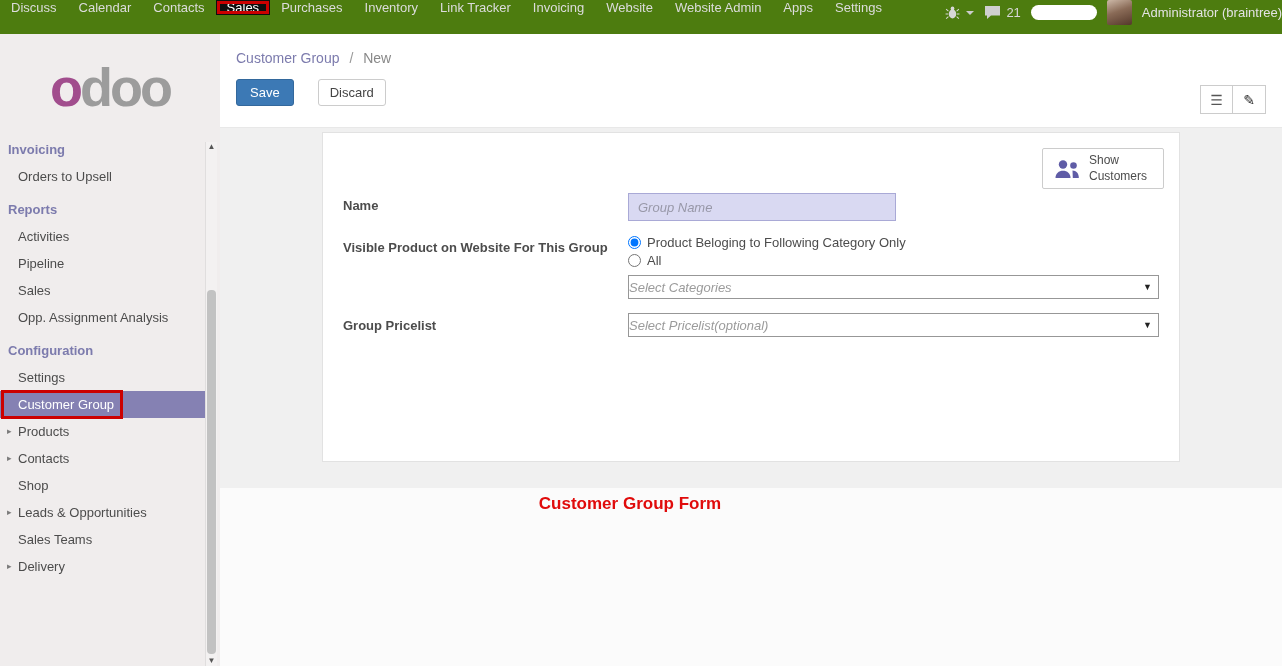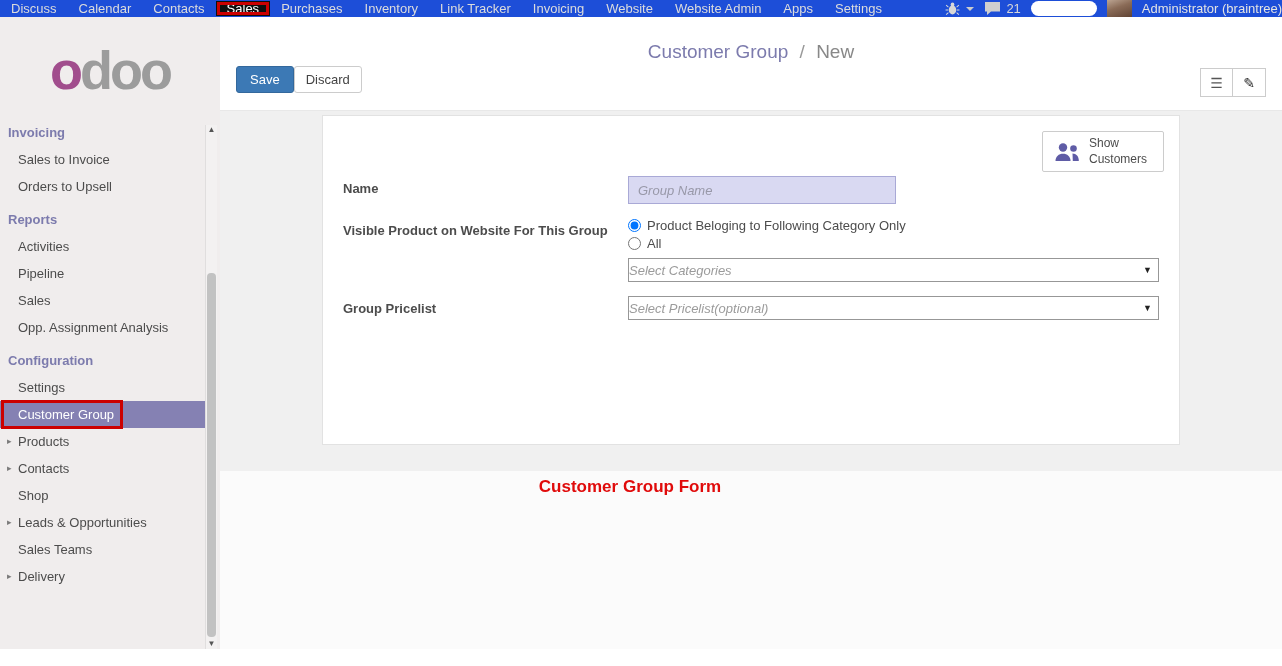--- a/index.html
+++ b/index.html
@@ -3,21 +3,21 @@
 <meta charset="utf-8">
 <style>
   * { box-sizing: border-box; }
   html,body { margin:0; padding:0; }
   body {
     width:1282px; height:666px; overflow:hidden;
     font-family:"Liberation Sans", sans-serif;
     background:#fff;
   }
   
-  .topbar { height:17px; background:#1d4ed8; display:flex; align-items:center; color:#dcdcdc; }
+  .topbar { height:34px; background:#4d7c0f; display:flex; align-items:flex-start; color:#dcdcdc; }
   .menu { display:flex; }
   .menu-item { display:flex; align-items:center; padding:0 11px; font-size:13px; color:#dcdcdc; text-decoration:none; cursor:pointer; position:relative; white-space:nowrap; }
   .menu-item.active { background:#0f0f0f; color:#fff; }
   .ann-box { position:absolute; inset:1px; border:3px solid #cc0000; pointer-events:none; }
   .topbar-right { margin-left:auto; display:flex; align-items:center; gap:10px; }
   .tb-caret { width:0; height:0; border-left:4px solid transparent; border-right:4px solid transparent; border-top:4px solid #ccc; margin-left:-4px; cursor:pointer; }
   .msg-count { font-size:13px; color:#d8d8d8; margin-left:-5px; }
   .pill { width:66px; height:15px; background:#fff; border-radius:8px; display:inline-block; cursor:pointer; }
   .avatar { width:25px; height:25px; border-radius:2px; background:linear-gradient(160deg,#cdb9a8 0%,#8a6b57 45%,#54382a 100%); display:inline-block; cursor:pointer; }
   .user-name { font-size:13px; color:#e3e3e3; cursor:pointer; white-space:nowrap; }
@@ -37,25 +37,25 @@
   .ann-side { position:absolute; left:1px; top:-1px; width:122px; height:calc(100% + 2px); border:3px solid #cc0000; pointer-events:none; }
   .side-scrollbar { position:absolute; top:108px; bottom:0; right:3px; width:12px; background:#f3f1f1; border-left:1px solid #e0dede; }
   .scroll-arrow { position:absolute; left:0; width:100%; text-align:center; font-size:8px; color:#555; height:10px; line-height:10px; cursor:pointer; }
   .scroll-arrow.up { top:0; }
   .scroll-arrow.down { bottom:0; }
   .scroll-thumb { position:absolute; left:1px; width:9px; top:148px; bottom:12px; background:#c2c2c2; border-radius:4px; cursor:grab; }
 
   
   .main { flex:1; display:flex; flex-direction:column; background:#fff; min-width:0; }
   .control-panel { background:#fff; height:94px; position:relative; padding:10px 16px 0; border-bottom:1px solid #e8e8e8; }
-  .breadcrumb { font-size:19px; margin-top:14px;text-align:center; }
+  .breadcrumb { font-size:14px; margin-top:6px; }
   .bc-parent { color:#7c7bad; text-decoration:none; cursor:pointer; }
   .bc-sep { color:#999; margin:0 6px; }
   .bc-current { color:#888; }
-  .cp-buttons { margin-top:3px; display:flex; gap:0; }
+  .cp-buttons { margin-top:13px; display:flex; gap:24px; }
   .btn-save { background:#3c79b5; color:#fff; border:1px solid #33689c; border-radius:3px; font-size:13px; padding:5px 13px; cursor:pointer; font-family:inherit; }
   .btn-discard { background:#fff; color:#444; border:1px solid #ccc; border-radius:3px; font-size:13px; padding:5px 11px; cursor:pointer; font-family:inherit; }
   .view-switcher { position:absolute; right:16px; bottom:13px; display:flex; }
   .vs-btn { width:33px; height:29px; border:1px solid #ccc; background:#fff; font-size:14px; color:#555; cursor:pointer; padding:0; font-family:inherit; }
   .vs-btn + .vs-btn { border-left:none; }
   .vs-btn.active { color:#222; }
 
   .content { background:#f0f0f0; height:360px; }
   .card { width:858px; height:330px; margin:0 auto; position:relative; top:4px; background:#fff; border:1px solid #e2e2e2; padding:0 20px; }
   .show-customers { position:absolute; top:15px; right:15px; display:flex; align-items:center; gap:8px; background:#fff; border:1px solid #ccc; border-radius:2px; padding:4px 10px; cursor:pointer; text-align:left; font-family:inherit; }
@@ -119,21 +119,20 @@
     </div>
   </header>
 
   <div class="layout">
 
     <aside class="sidebar">
       <div class="logo"><span class="logo-o">o</span><span>doo</span></div>
 
       <nav class="side-nav">
         <div class="section-title">Invoicing</div>
-        <a class="side-item">Sales to Invoice</a>
         <a class="side-item">Orders to Upsell</a>
 
         <div class="section-title">Reports</div>
         <a class="side-item">Activities</a>
         <a class="side-item">Pipeline</a>
         <a class="side-item">Sales</a>
         <a class="side-item">Opp. Assignment Analysis</a>
 
         <div class="section-title">Configuration</div>
         <a class="side-item">Settings</a>

